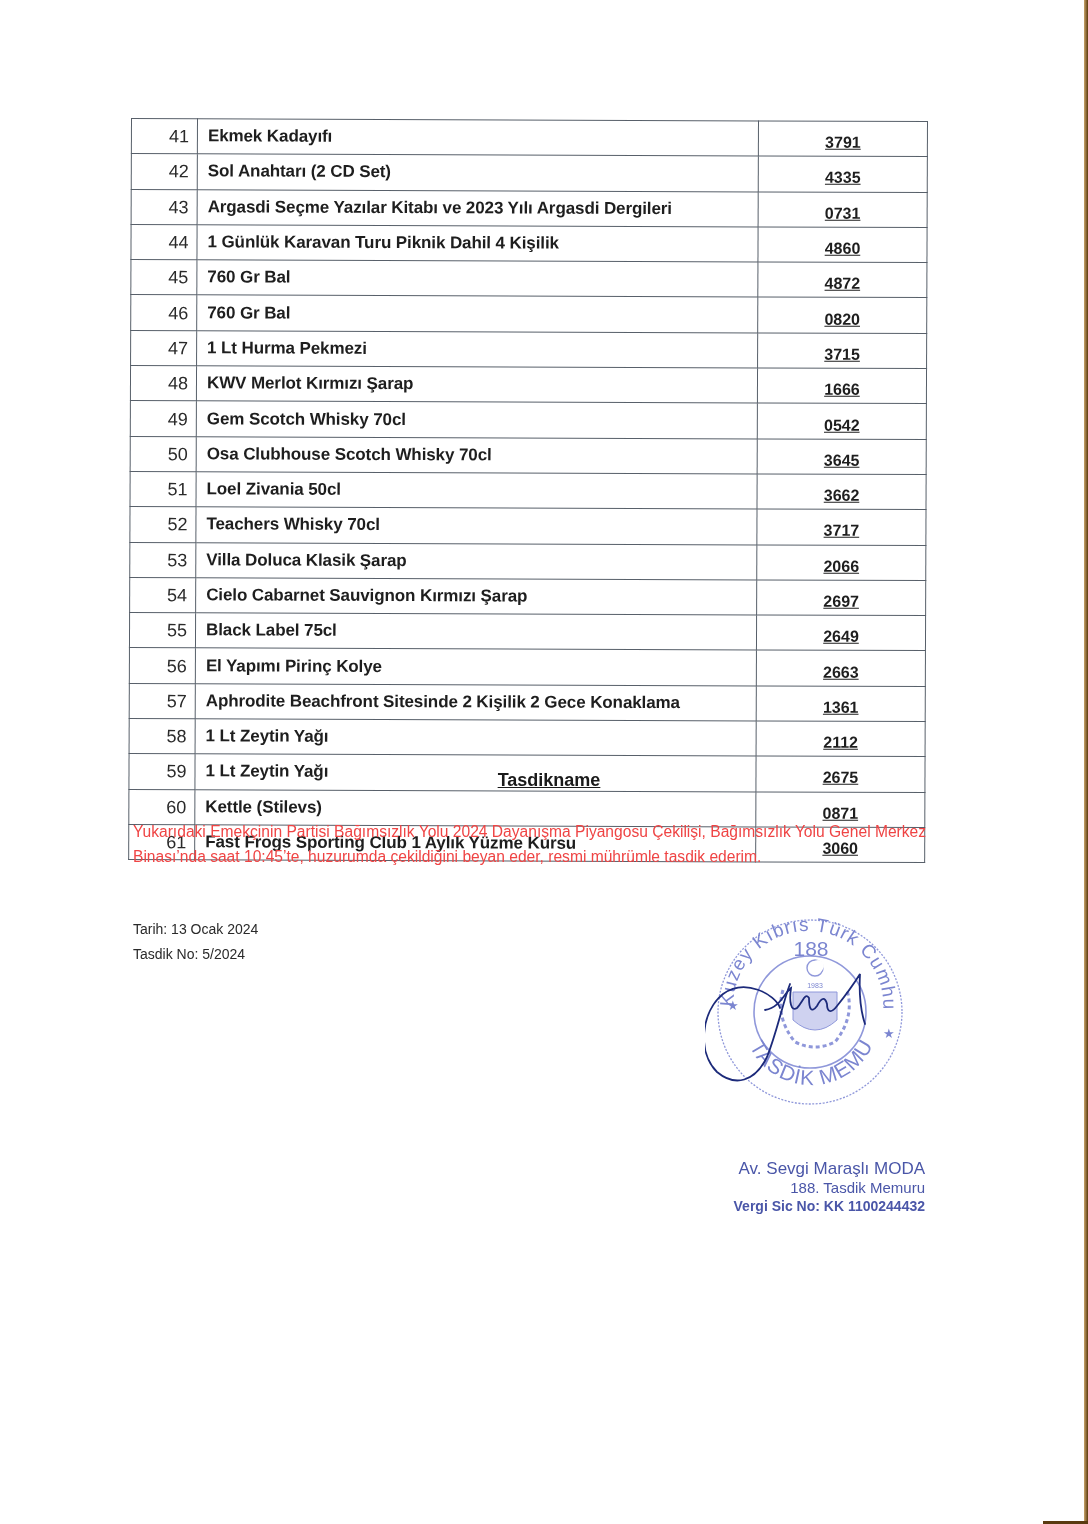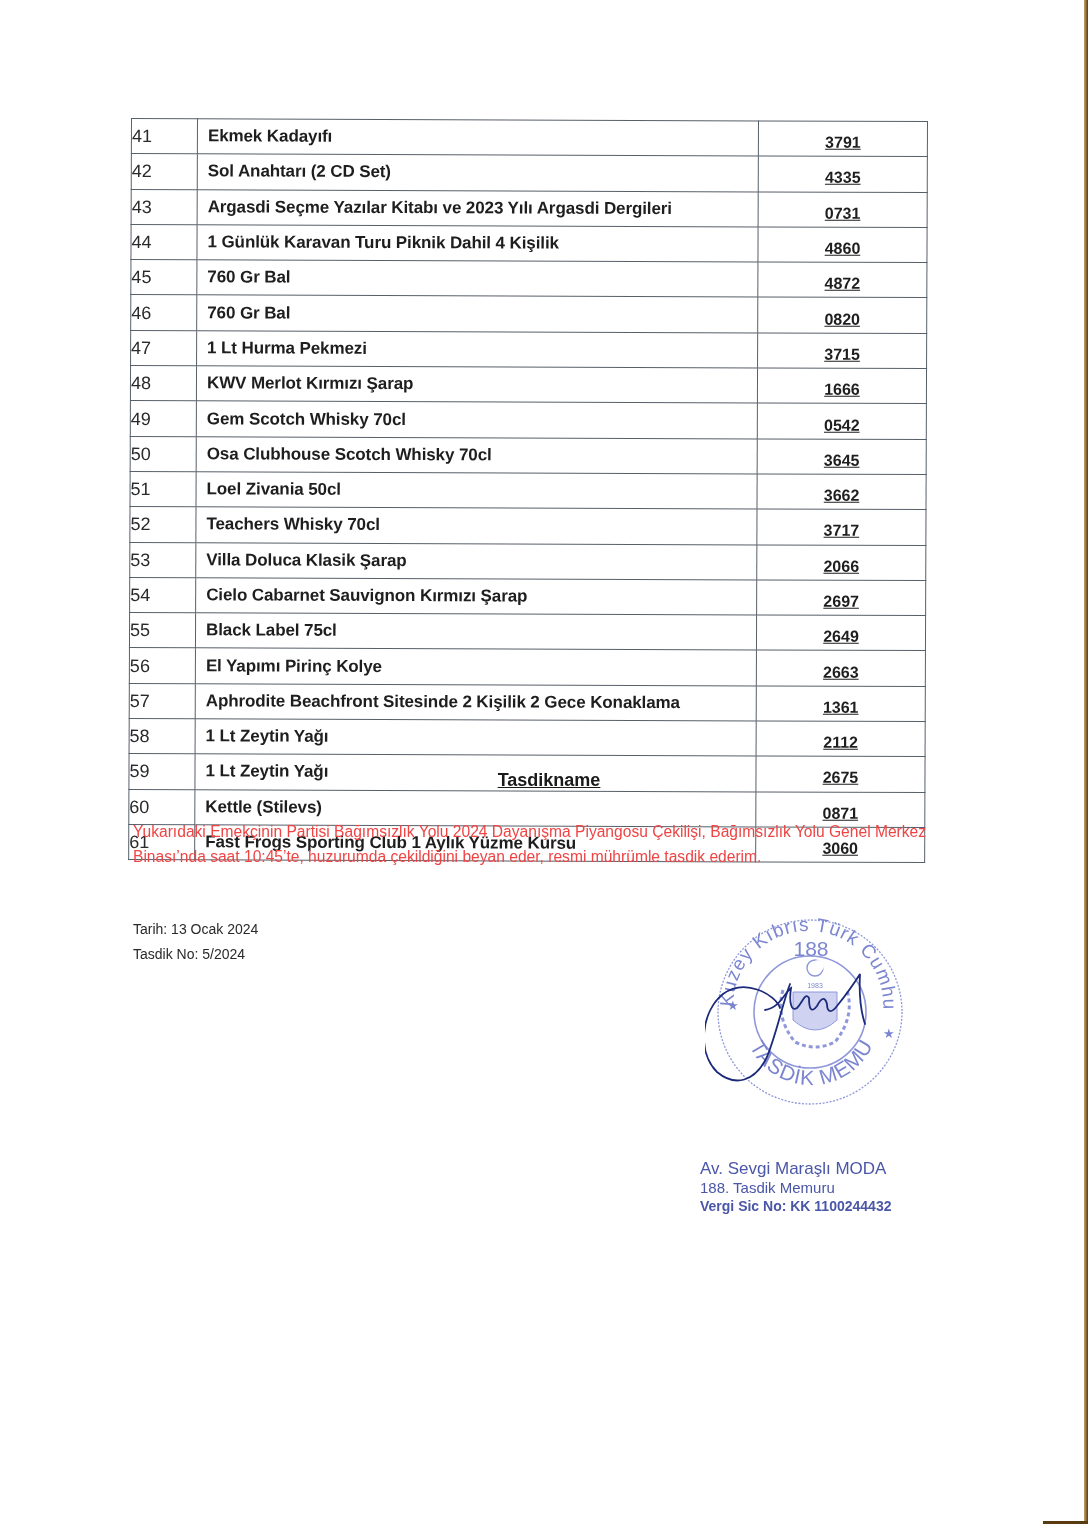--- a/index.html
+++ b/index.html
@@ -49,20 +49,21 @@
       height: 26.3px;
       padding: 0;
       font-size: 18px;
       line-height: 26px;
       vertical-align: middle;
       white-space: nowrap;
       overflow: hidden;
     }
     td.col-no {
       width: 57px;
+      text-align: right;
       padding-right: 8px !important;
       color: #2a2a2a;
       font-weight: normal;
     }
     td.col-prize {
       width: 550px;
       padding-left: 10px !important;
       font-weight: bold;
       font-size: 17px !important;
       color: #1e1e1e;
@@ -110,21 +111,21 @@
       left: 705px;
       top: 912px;
       width: 205px;
       height: 195px;
     }
     .signer {
       position: absolute;
       left: 700px;
       top: 1158px;
       width: 225px;
-      text-align: left;
+      text-align: right;
       color: #4a56a8;
     }
     .signer .name { font-size: 17px; line-height: 21px; }
     .signer .role { font-size: 15px; line-height: 18px; }
     .signer .tax { font-size: 14px; line-height: 18px; font-weight: bold; }
   </style>
 </head>
 <body>
 
 <div class="page-edge-right"></div>

